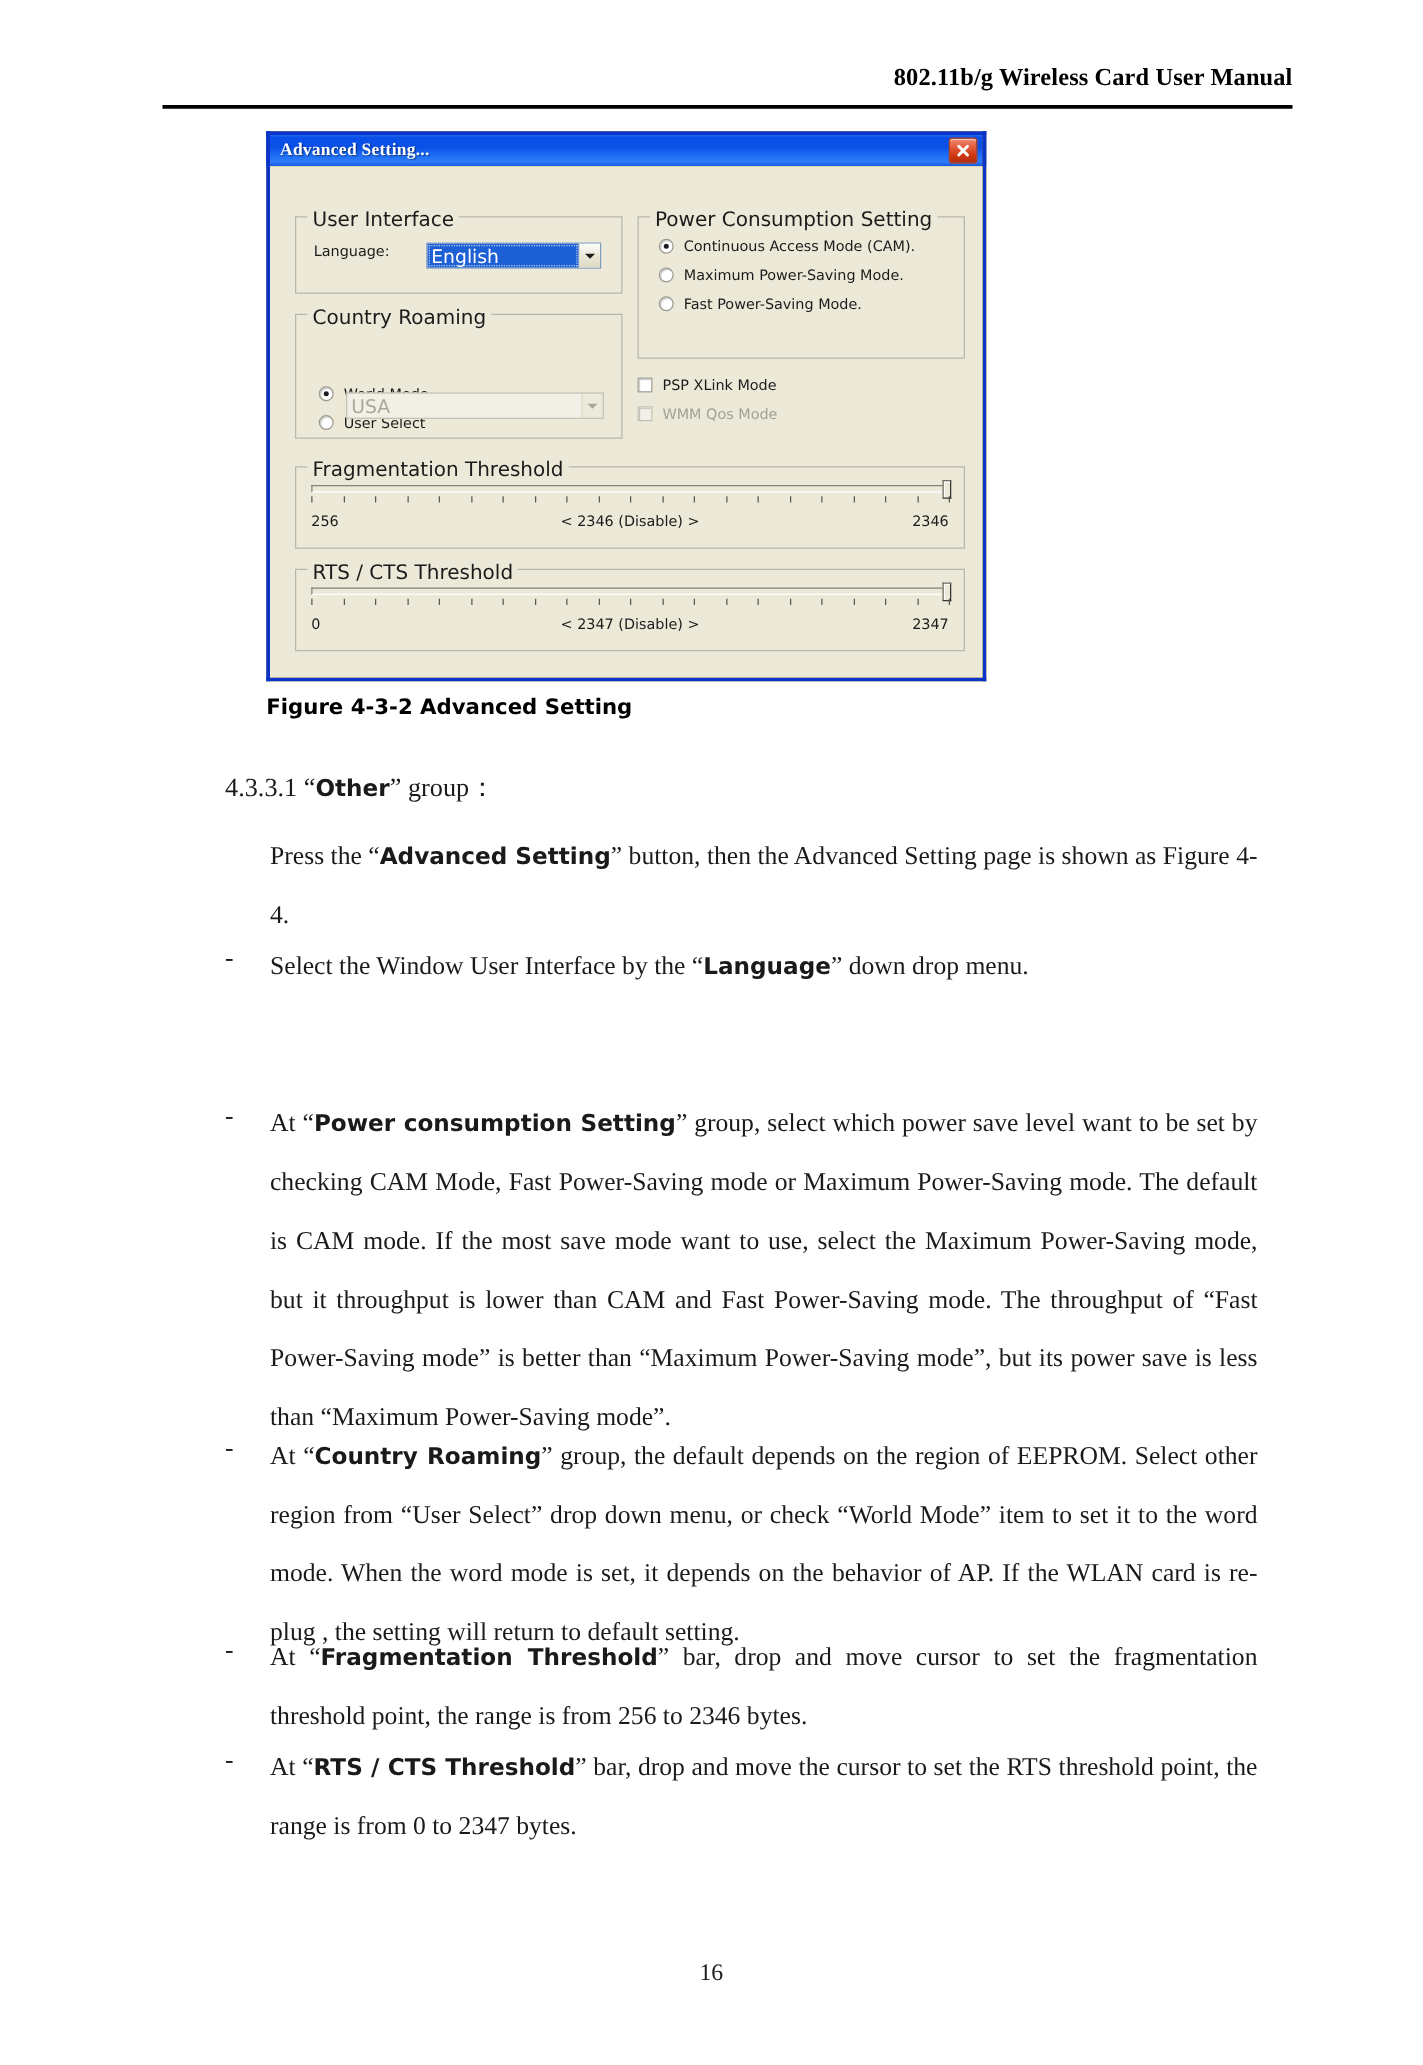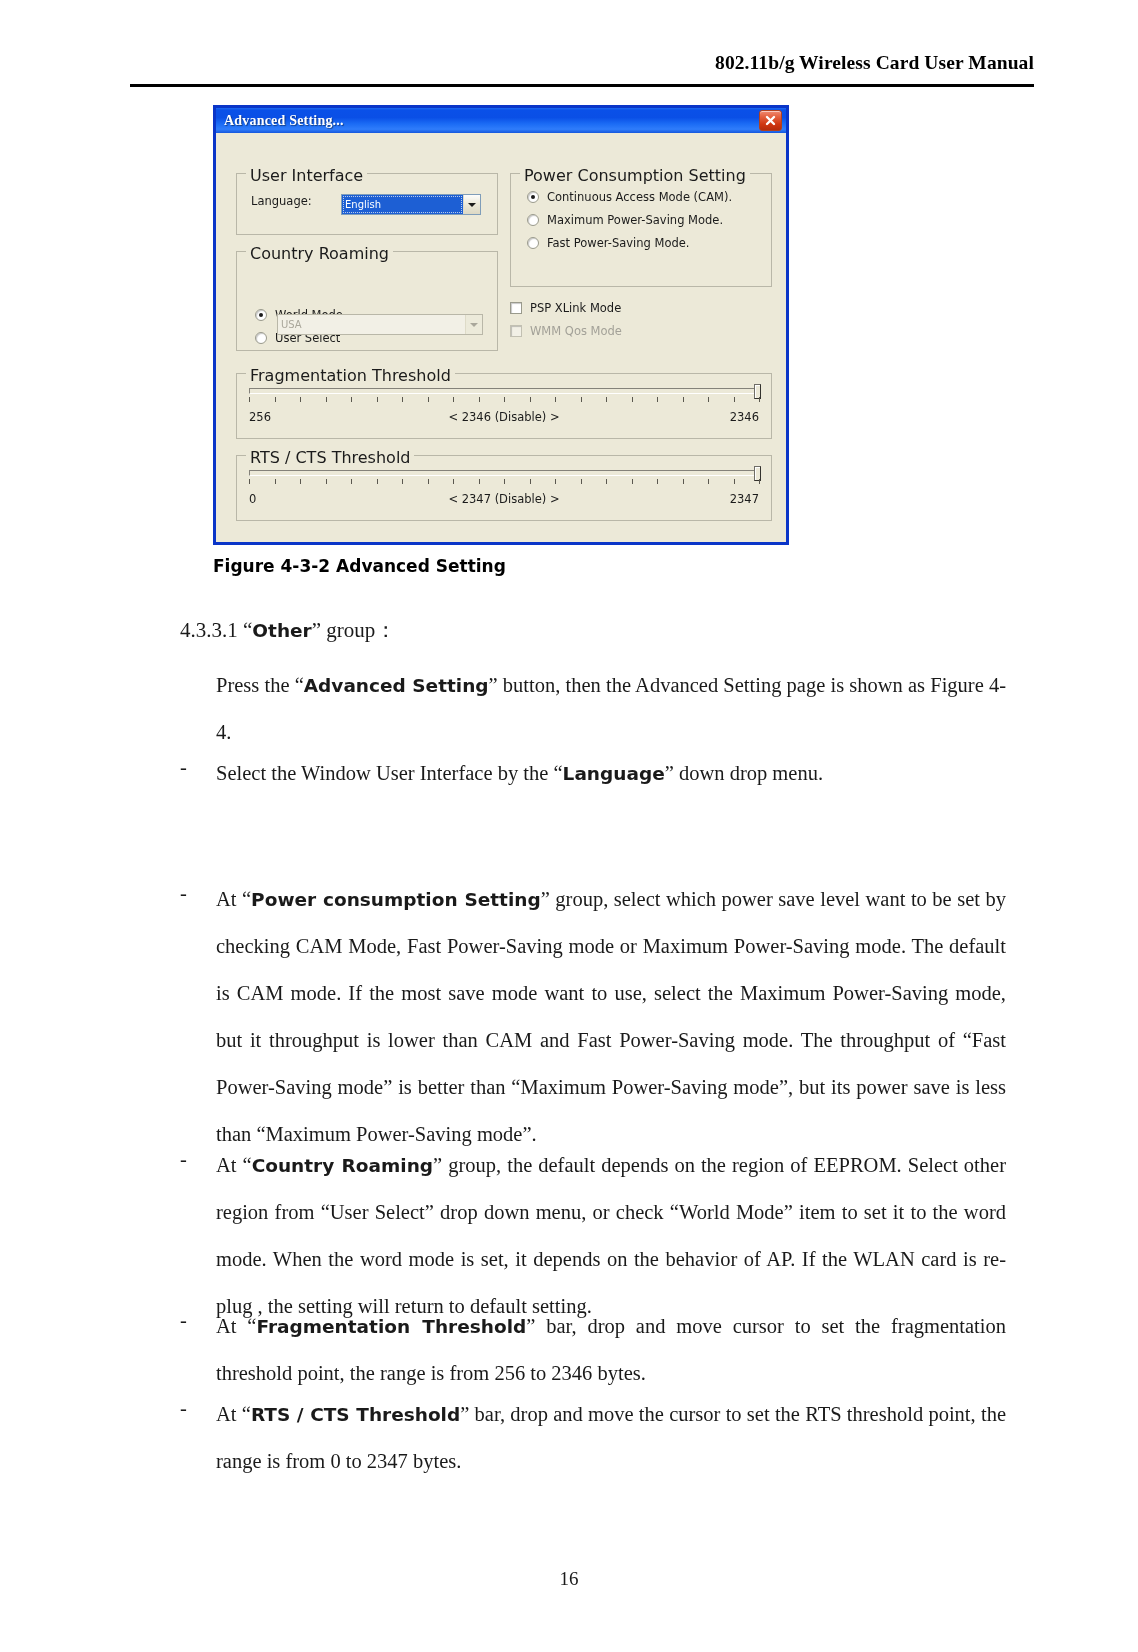--- a/index.html
+++ b/index.html
@@ -129,21 +129,21 @@
     width: 140px; height: 21px;
     display: flex; align-items: stretch;
     border: 1px solid #7f9db9;
     background: #fff;
   }
   .combo .val {
     flex: 1;
     display: flex; align-items: center;
     padding: 0 3px;
     font-family: "DejaVu Sans", sans-serif;
-    font-size: 10px;
+    font-size: 15px;
     background: #1d5fd4;
     color: #ffffff;
     outline: 1px dotted #b9cbe8;
     outline-offset: -2px;
   }
   .combo .arrow {
     width: 17px;
     background: linear-gradient(to bottom,#fdfdfc 0%,#ece9d8 48%,#dcd8c4 100%);
     border-left: 1px solid #dedbc8;
     display: flex; align-items: center; justify-content: center;

